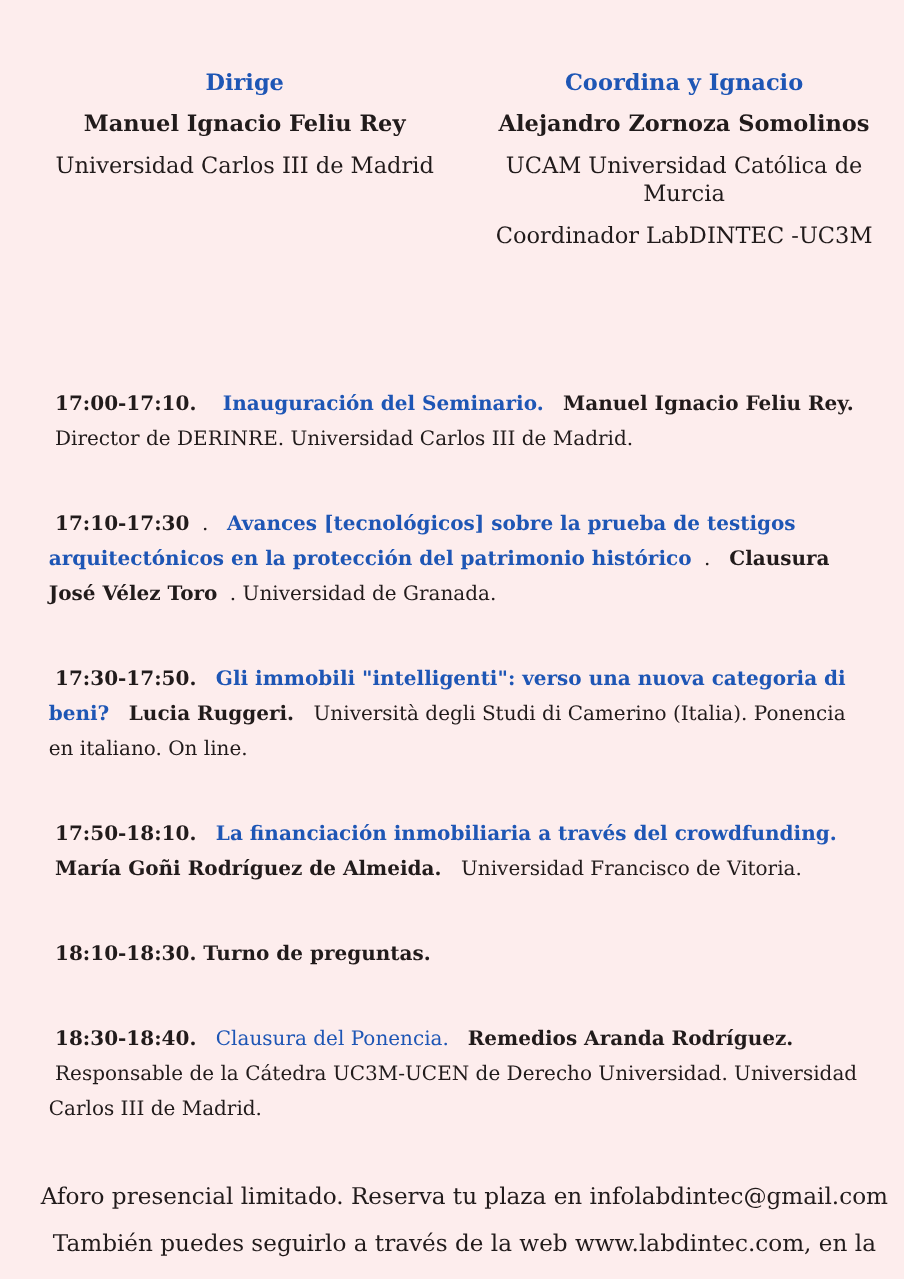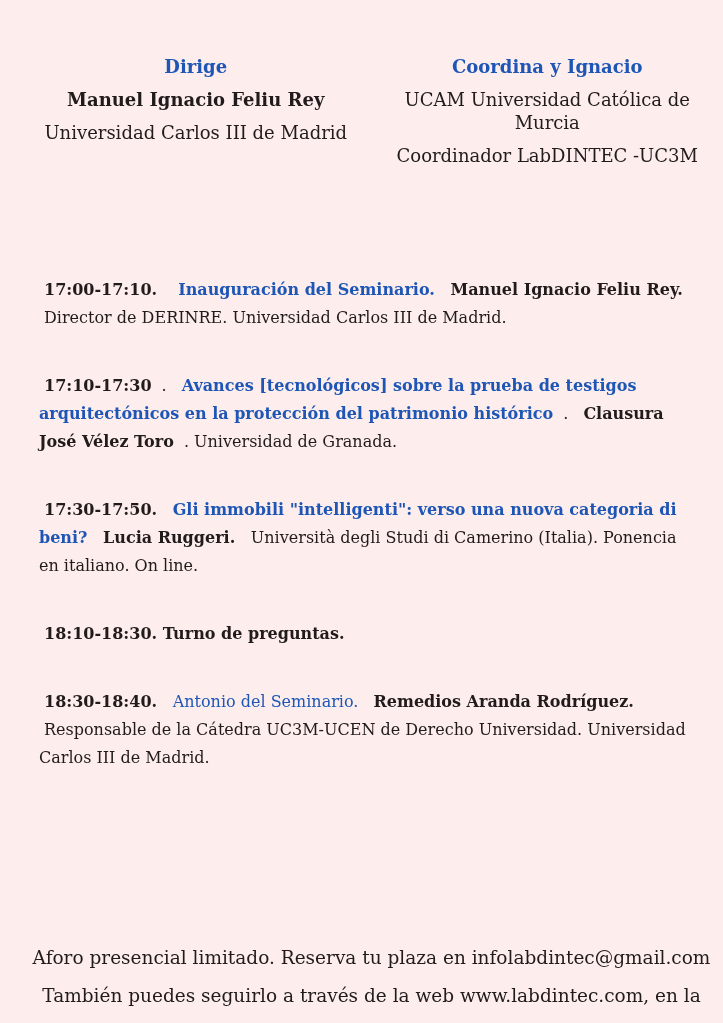--- a/index.html
+++ b/index.html
@@ -64,46 +64,50 @@
 <div class="page">
 
   <div class="header">
     <div class="hcol">
       <div class="hrole">Dirige</div>
       <div class="hname">Manuel Ignacio Feliu Rey</div>
       <div class="haff">Universidad Carlos III de Madrid</div>
     </div>
     <div class="hcol">
       <div class="hrole">Coordina y Ignacio</div>
+      <div class="hname">Alejandro Zornoza Somolinos</div>
       <div class="haff">UCAM Universidad Católica de Murcia</div>
       <div class="haff">Coordinador LabDINTEC -UC3M</div>
     </div>
   </div>
 
   <div class="agenda">
 
     <p class="item">
       <span class="sg-b">17:00-17:10.&nbsp; </span><span class="sg-bb">Inauguración del Seminario. </span><span class="sg-b">Manuel Ignacio Feliu Rey. </span><span class="sg-r">Director de DERINRE. Universidad Carlos III de Madrid.</span>
     </p>
 
     <p class="item">
       <span class="sg-b">17:10-17:30</span><span class="sg-r">. </span><span class="sg-bb">Avances [tecnológicos] sobre la prueba de testigos arquitectónicos en la protección del patrimonio histórico</span><span class="sg-r">. </span><span class="sg-b">Clausura José Vélez Toro</span><span class="sg-r">. Universidad de Granada.</span>
     </p>
 
     <p class="item">
       <span class="sg-b">17:30-17:50. </span><span class="sg-bb">Gli immobili "intelligenti": verso una nuova categoria di beni? </span><span class="sg-b">Lucia Ruggeri. </span><span class="sg-r">Università degli Studi di Camerino (Italia). Ponencia en italiano. On line.</span>
     </p>
 
+    <p class="item">
+      <span class="sg-b">17:50-18:10. </span><span class="sg-bb">La financiación inmobiliaria a través del crowdfunding. </span><span class="sg-b">María Goñi Rodríguez de Almeida. </span><span class="sg-r">Universidad Francisco de Vitoria.</span>
+    </p>
 
     <p class="item">
       <span class="sg-b">18:10-18:30. Turno de preguntas.</span>
     </p>
 
     <p class="item">
-      <span class="sg-b">18:30-18:40. </span><span class="sg-br">Antonio del Seminario. </span><span class="sg-b">Remedios Aranda Rodríguez.&nbsp; </span><span class="sg-r">Responsable de la Cátedra UC3M-UCEN de Derecho Universidad. Universidad Carlos III de Madrid.</span>
+      <span class="sg-b">18:30-18:40. </span><span class="sg-br">Clausura del Ponencia. </span><span class="sg-b">Remedios Aranda Rodríguez.&nbsp; </span><span class="sg-r">Responsable de la Cátedra UC3M-UCEN de Derecho Universidad. Universidad Carlos III de Madrid.</span>
     </p>
 
   </div>
 
   <div class="footer">
     <div>Aforo presencial limitado. Reserva tu plaza en infolabdintec@gmail.com</div>
     <div>También puedes seguirlo a través de la web www.labdintec.com, en la</div>
   </div>
 
 </div>

